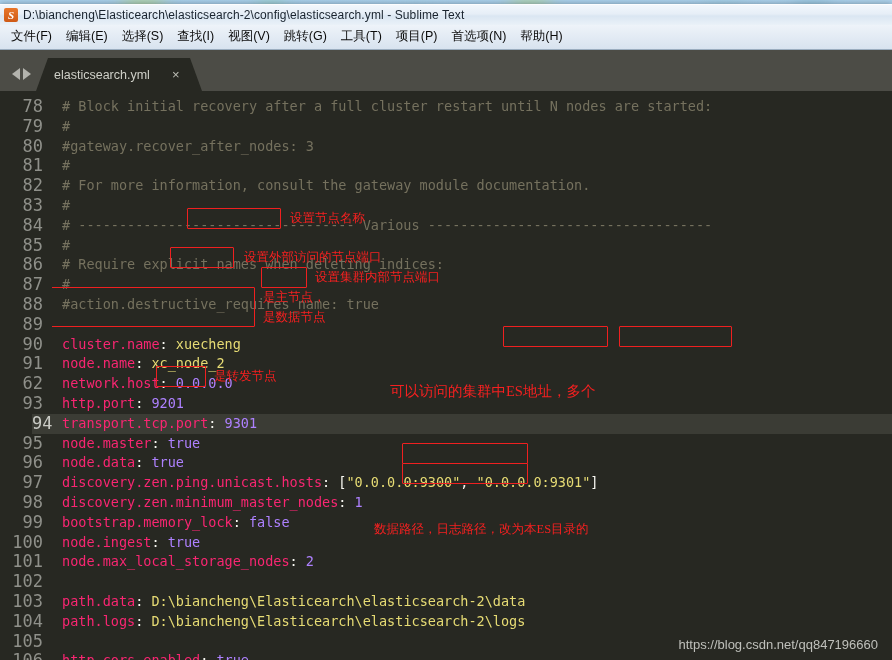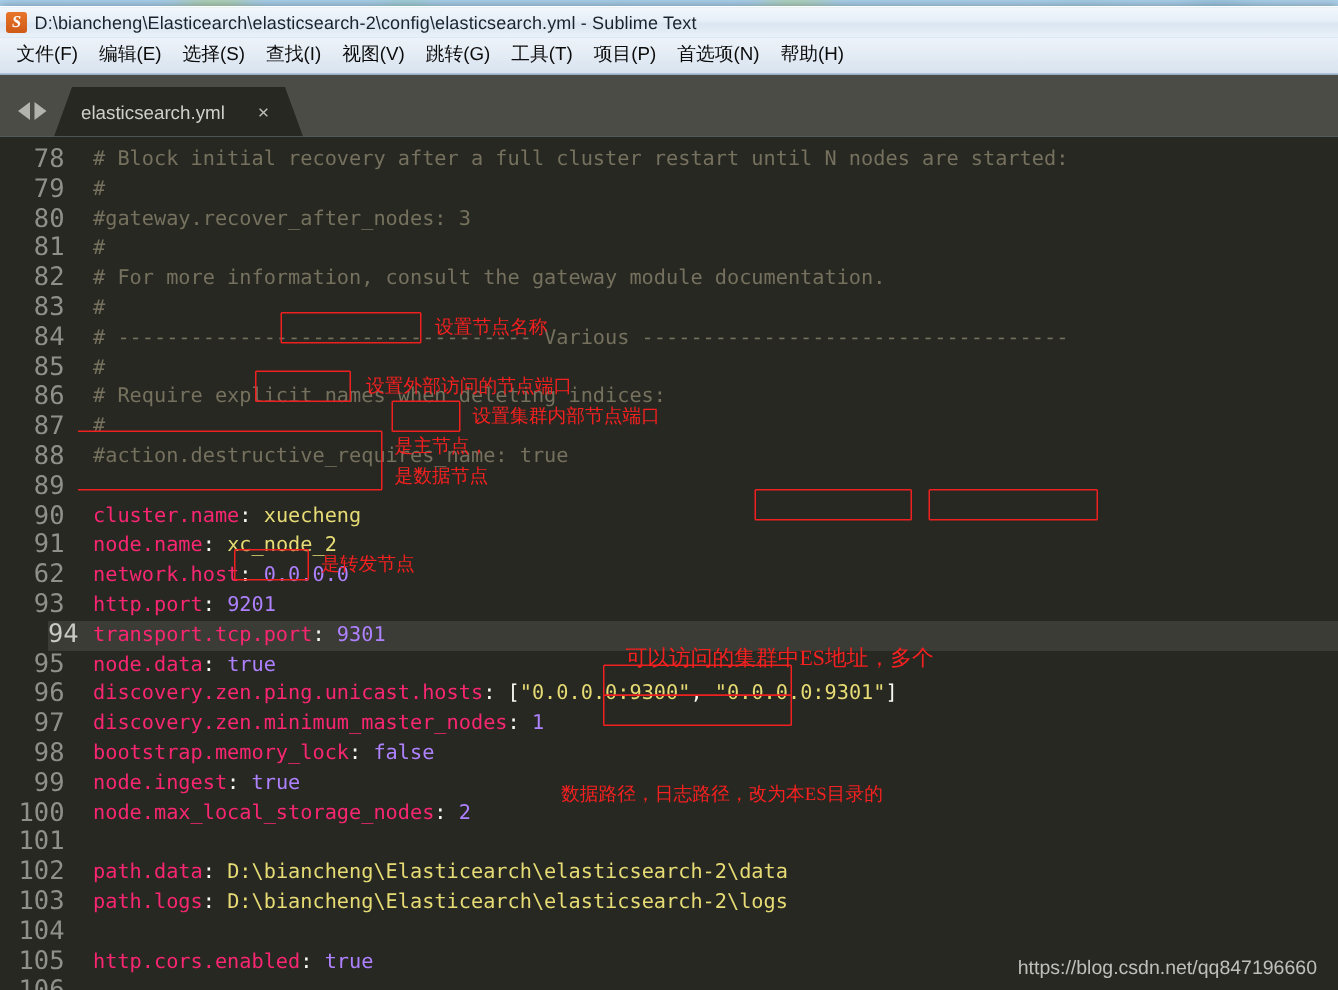--- a/index.html
+++ b/index.html
@@ -211,20 +211,21 @@
         <div class="cl"><span class="cmt">#</span></div>
         <div class="cl"><span class="cmt"># Require explicit names when deleting indices:</span></div>
         <div class="cl"><span class="cmt">#</span></div>
         <div class="cl"><span class="cmt">#action.destructive_requires_name: true</span></div>
         <div class="cl">&nbsp;</div>
         <div class="cl"><span class="key">cluster.name</span><span class="pun">: </span><span class="str">xuecheng</span></div>
         <div class="cl"><span class="key">node.name</span><span class="pun">: </span><span class="str">xc_node_2</span></div>
         <div class="cl"><span class="key">network.host</span><span class="pun">: </span><span class="num">0.0.0.0</span></div>
         <div class="cl"><span class="key">http.port</span><span class="pun">: </span><span class="num">9201</span></div>
         <div class="cl cur"><span class="key">transport.tcp.port</span><span class="pun">: </span><span class="num">9301</span></div>
+        <div class="cl"><span class="key">node.master</span><span class="pun">: </span><span class="bool">true</span></div>
         <div class="cl"><span class="key">node.data</span><span class="pun">: </span><span class="bool">true</span></div>
         <div class="cl"><span class="key">discovery.zen.ping.unicast.hosts</span><span class="pun">: [</span><span class="str">"0.0.0.0:9300"</span><span class="pun">, </span><span class="str">"0.0.0.0:9301"</span><span class="pun">]</span></div>
         <div class="cl"><span class="key">discovery.zen.minimum_master_nodes</span><span class="pun">: </span><span class="num">1</span></div>
         <div class="cl"><span class="key">bootstrap.memory_lock</span><span class="pun">: </span><span class="bool">false</span></div>
         <div class="cl"><span class="key">node.ingest</span><span class="pun">: </span><span class="bool">true</span></div>
         <div class="cl"><span class="key">node.max_local_storage_nodes</span><span class="pun">: </span><span class="num">2</span></div>
         <div class="cl">&nbsp;</div>
         <div class="cl"><span class="key">path.data</span><span class="pun">: </span><span class="str">D:\biancheng\Elasticearch\elasticsearch-2\data</span></div>
         <div class="cl"><span class="key">path.logs</span><span class="pun">: </span><span class="str">D:\biancheng\Elasticearch\elasticsearch-2\logs</span></div>
         <div class="cl">&nbsp;</div>
@@ -240,19 +241,19 @@
         <div class="abox" style="left:104px;top:275px;width:50px;height:21px;"></div>
         <div class="abox" style="left:350px;top:352px;width:126px;height:21px;"></div>
         <div class="abox" style="left:350px;top:372px;width:126px;height:21px;"></div>
 
         <div class="atext" style="left:238px;top:119px;">设置节点名称</div>
         <div class="atext" style="left:192px;top:158px;">设置外部访问的节点端口</div>
         <div class="atext" style="left:263px;top:178px;">设置集群内部节点端口</div>
         <div class="atext" style="left:211px;top:198px;">是主节点，</div>
         <div class="atext" style="left:211px;top:218px;">是数据节点</div>
         <div class="atext" style="left:162px;top:277px;">是转发节点</div>
-        <div class="atext big" style="left:365px;top:291px;margin-top:47px;">可以访问的集群中ES地址，多个</div>
+        <div class="atext big" style="left:338px;top:291px;">可以访问的集群中ES地址，多个</div>
         <div class="atext" style="left:322px;top:430px;">数据路径，日志路径，改为本ES目录的</div>
       </div>
     </div>
     <div id="watermark">https://blog.csdn.net/qq847196660</div>
   </div>
 </div>
 
 </body></html>

